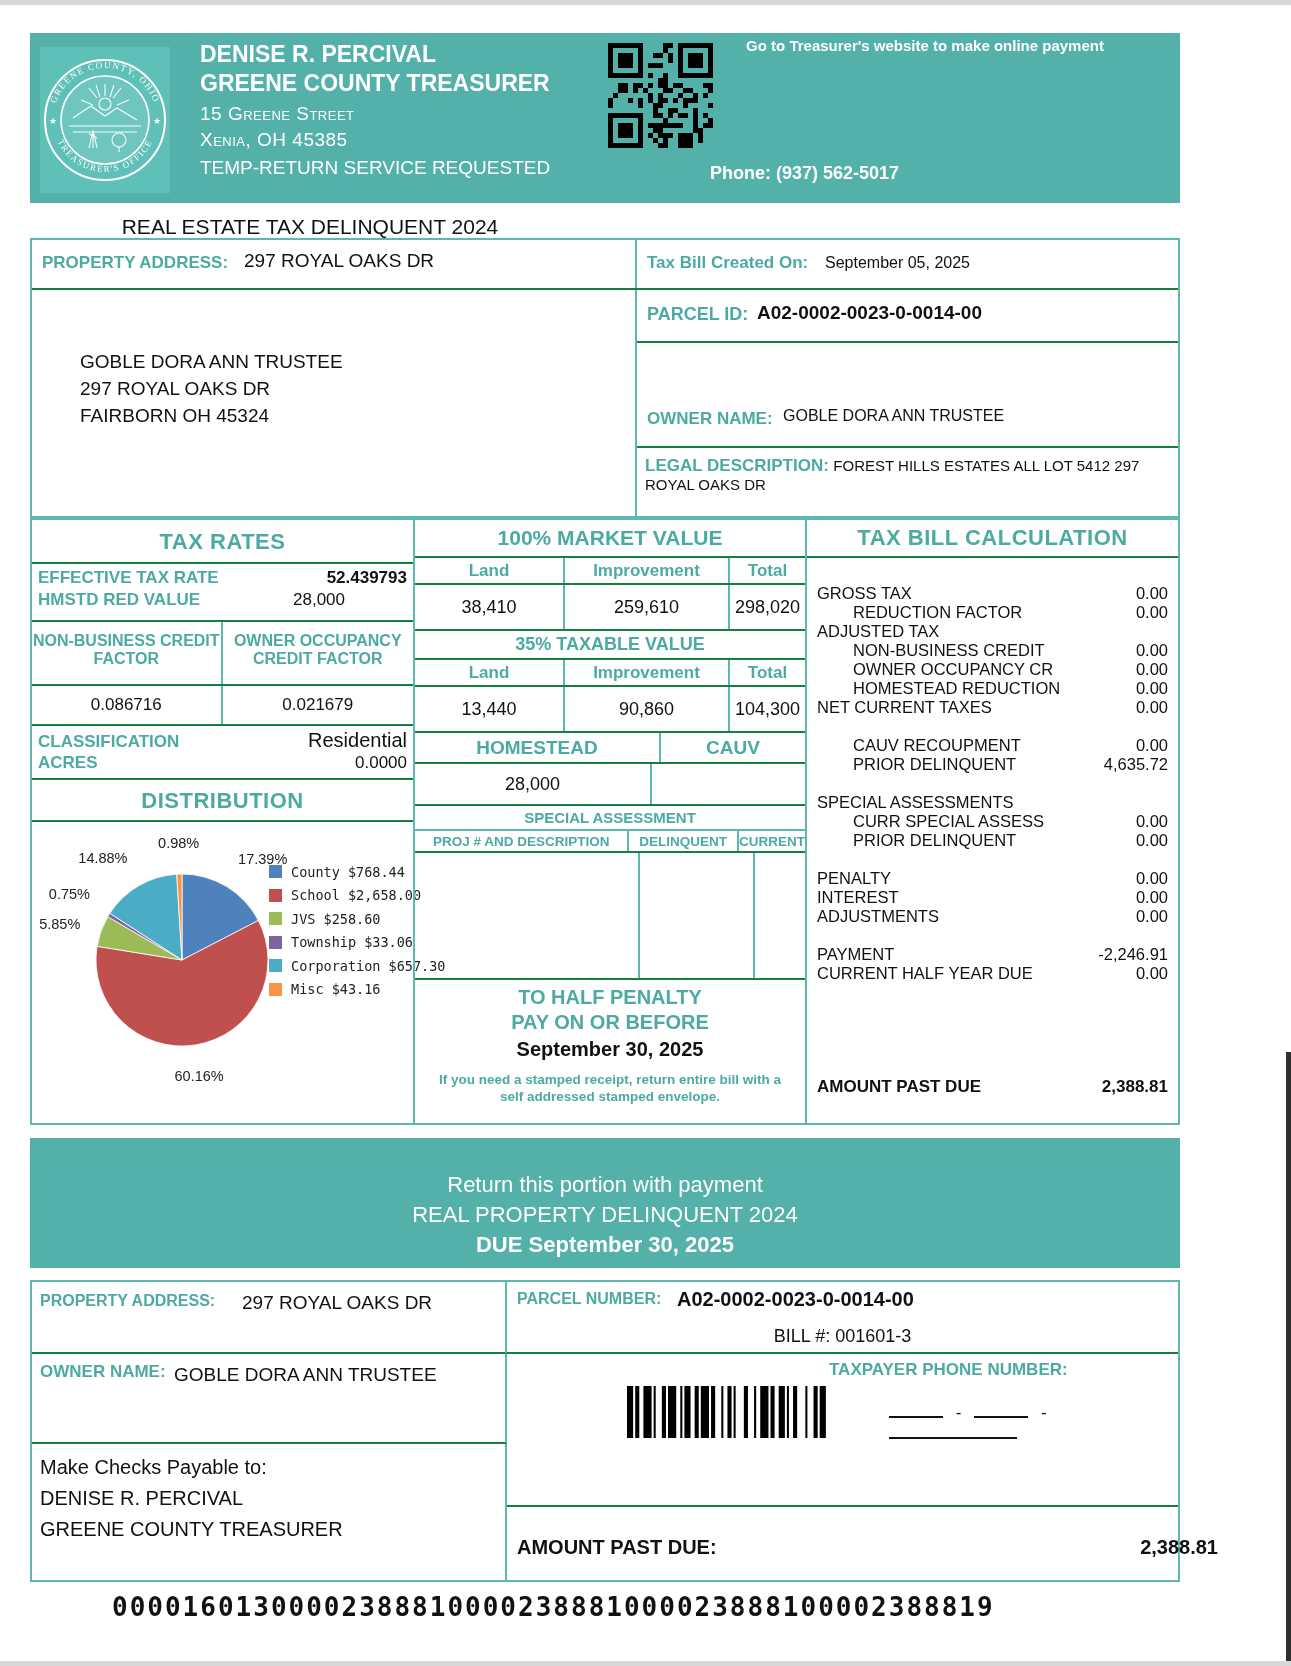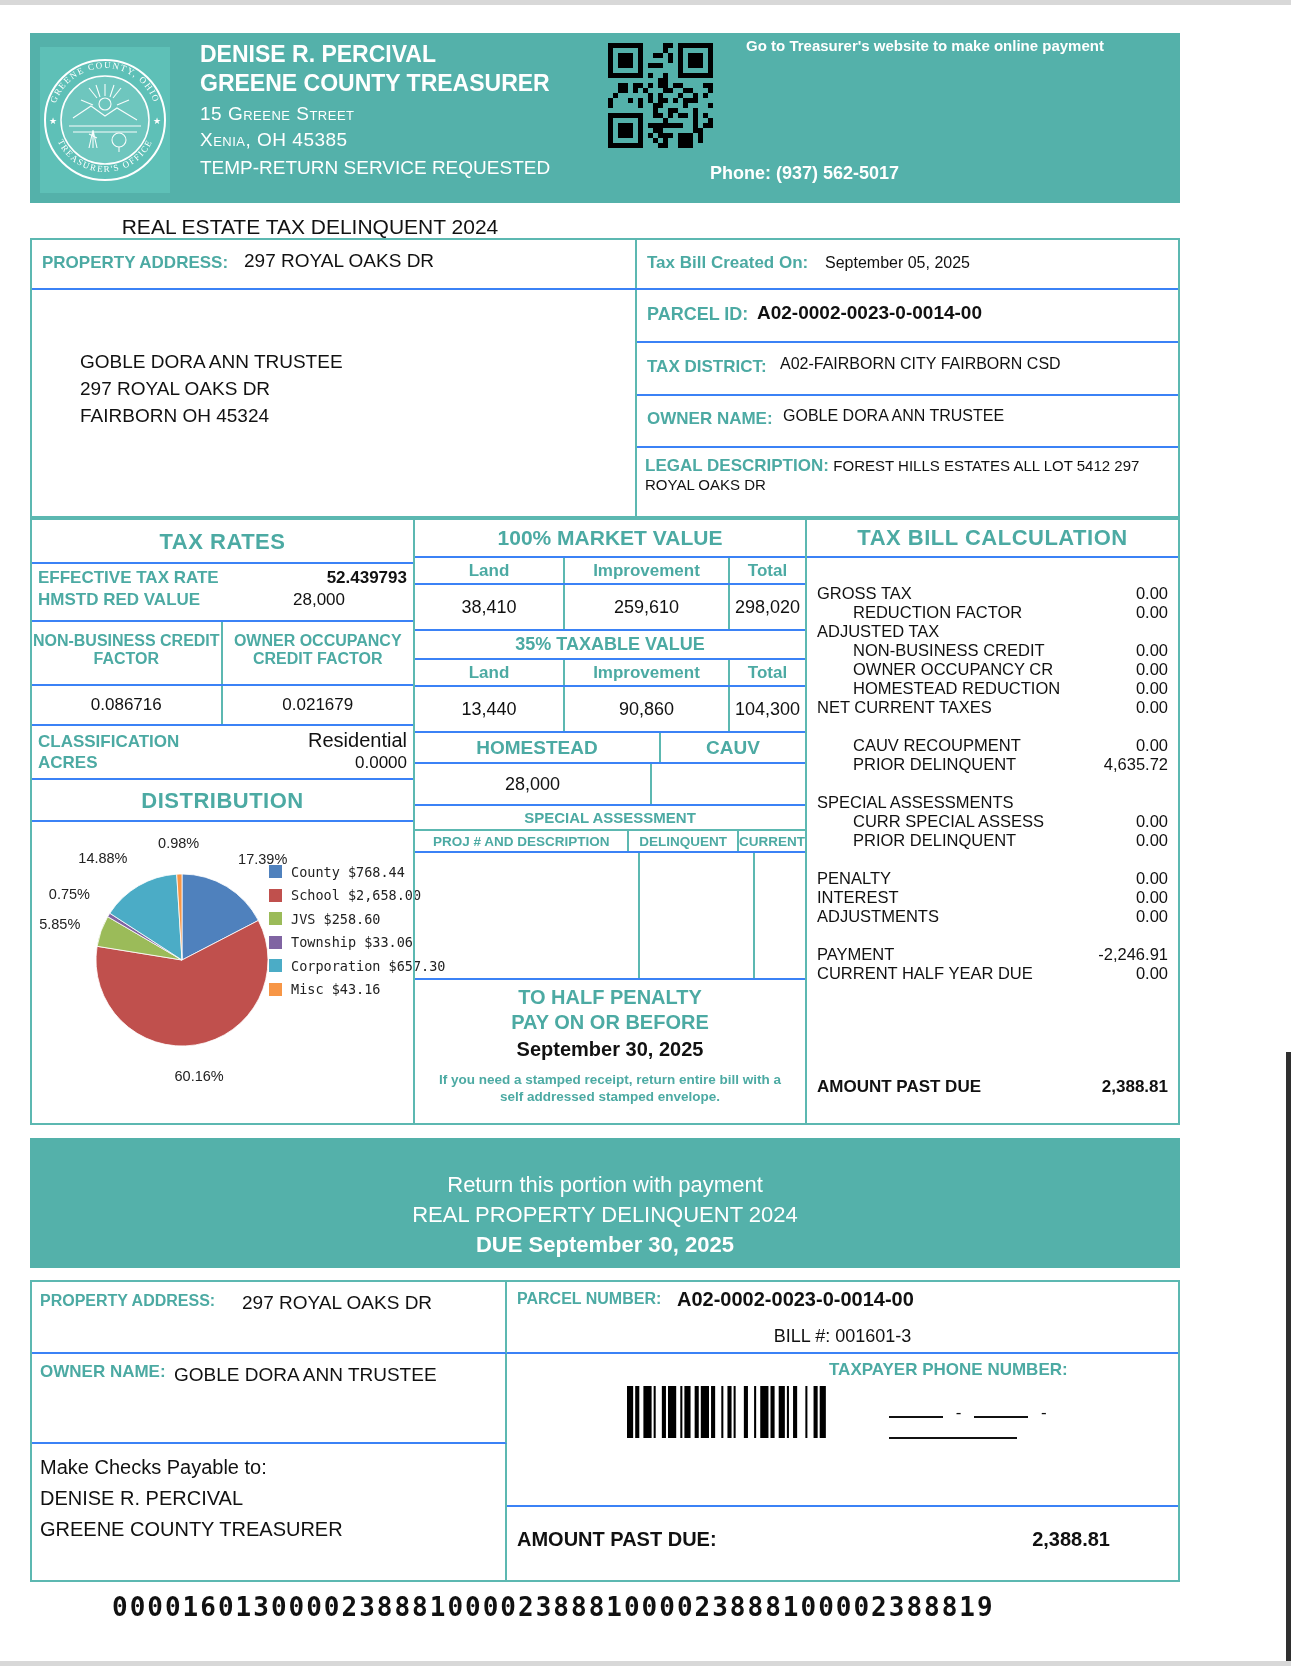--- a/index.html
+++ b/index.html
@@ -1,21 +1,21 @@
 <!DOCTYPE html>
 <html><head>
 <meta charset="utf-8">
 <style>
   html,body{margin:0;padding:0;background:#ffffff;}
   .page{position:relative;width:1291px;height:1666px;background:#fff;
         font-family:"Liberation Sans",sans-serif;color:#111;overflow:hidden;}
   .abs{position:absolute;}
   .teal{color:#4caaa3;font-weight:bold;}
   .bx{border:2px solid #5cb8b1;box-sizing:border-box;}
-  .bb{border-bottom:2px solid #3b82f6;box-sizing:border-box;}
+  .bb{border-bottom:2px solid #15803d;box-sizing:border-box;}
   .br{border-right:2px solid #5cb8b1;box-sizing:border-box;}
   .bt{border-top:2px solid #5cb8b1;box-sizing:border-box;}
   .center{text-align:center;}
   .hdr-band{background:#54b1aa;color:#fff;}
   .sec-title{font-size:22px;letter-spacing:.5px;}
   .mono{font-family:"DejaVu Sans Mono",monospace;}
   .flexrow{display:flex;justify-content:space-between;align-items:baseline;}
   ul.calc{list-style:none;margin:0;padding:26px 10px 0 10px;}
   ul.calc li{display:flex;justify-content:space-between;font-size:16.5px;line-height:19px;height:19px;}
   ul.calc li.gap{margin-top:19px;}
@@ -221,24 +221,20 @@
 
     <div class="abs" style="left:605px;top:0;width:541px;height:276px;">
       <div class="abs bb" style="left:0;top:0;width:541px;height:50px;">
         <span class="abs teal cellhead" style="left:10px;top:13px;">Tax Bill Created On:</span>
         <span class="abs" style="left:188px;top:14px;font-size:16px;">September 05, 2025</span>
       </div>
       <div class="abs bb" style="left:0;top:50px;width:541px;height:53px;">
         <span class="abs teal" style="left:10px;top:14px;font-size:18px;">PARCEL ID:</span>
         <span class="abs" style="left:120px;top:12px;font-size:19px;font-weight:bold;">A02-0002-0023-0-0014-00</span>
       </div>
-      <div class="abs bb" style="left:0;top:103px;width:541px;height:53px;">
-        <span class="abs teal cellhead" style="left:10px;top:14px;">TAX DISTRICT:</span>
-        <span class="abs" style="left:143px;top:12px;font-size:16px;">A02-FAIRBORN CITY FAIRBORN CSD</span>
-      </div>
       <div class="abs bb" style="left:0;top:156px;width:541px;height:52px;">
         <span class="abs teal cellhead" style="left:10px;top:13px;">OWNER NAME:</span>
         <span class="abs" style="left:146px;top:11px;font-size:16px;">GOBLE DORA ANN TRUSTEE</span>
       </div>
       <div class="abs" style="left:0;top:208px;width:541px;height:68px;padding:8px 6px 0 8px;box-sizing:border-box;">
         <span class="teal cellhead">LEGAL DESCRIPTION:</span>
         <span style="font-size:15px;">FOREST HILLS ESTATES ALL LOT 5412 297 ROYAL OAKS DR</span>
       </div>
     </div>
   </div>
@@ -507,21 +503,21 @@
     </div>
 
     <div class="abs br" style="left:0;top:162px;width:475px;height:136px;">
       <div id="checks" style="padding:8px 0 0 8px;font-size:20px;line-height:31px;">
           <div>Make Checks Payable to:</div>
           <div>DENISE R. PERCIVAL</div>
           <div>GREENE COUNTY TREASURER</div>
         </div>
     </div>
 
-    <div class="abs" style="left:475px;top:218px;width:671px;height:73px;border-radius:16px;">
+    <div class="abs" style="left:475px;top:226px;width:779px;height:73px;border-radius:16px;">
       <span class="abs" style="left:10px;top:28px;font-size:20px;font-weight:bold;">AMOUNT PAST DUE:</span>
       <span class="abs" style="right:68px;top:28px;font-size:20px;font-weight:bold;">2,388.81</span>
     </div>
   </div>
 
   <div class="abs mono" style="left:112px;top:1592px;font-size:26px;font-weight:bold;letter-spacing:2px;">00001601300002388810000238881000023888100002388819</div>
 
 </div>
 
 </body></html>

